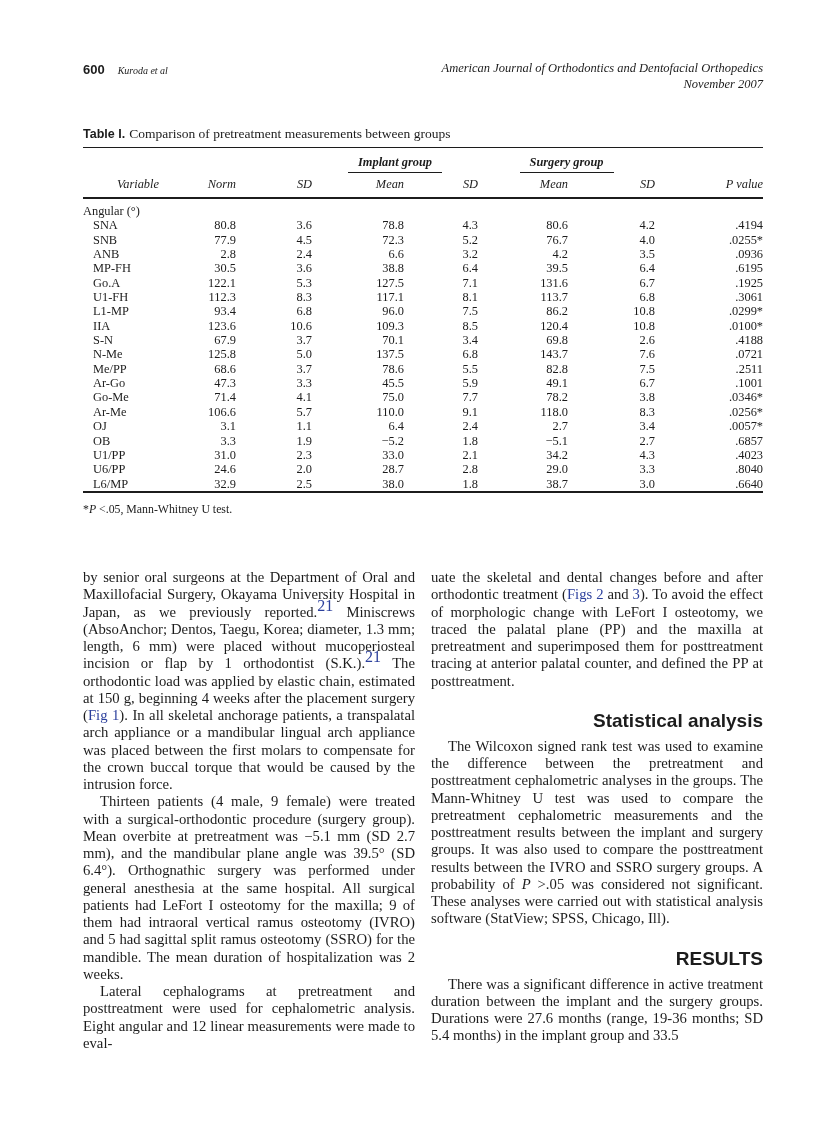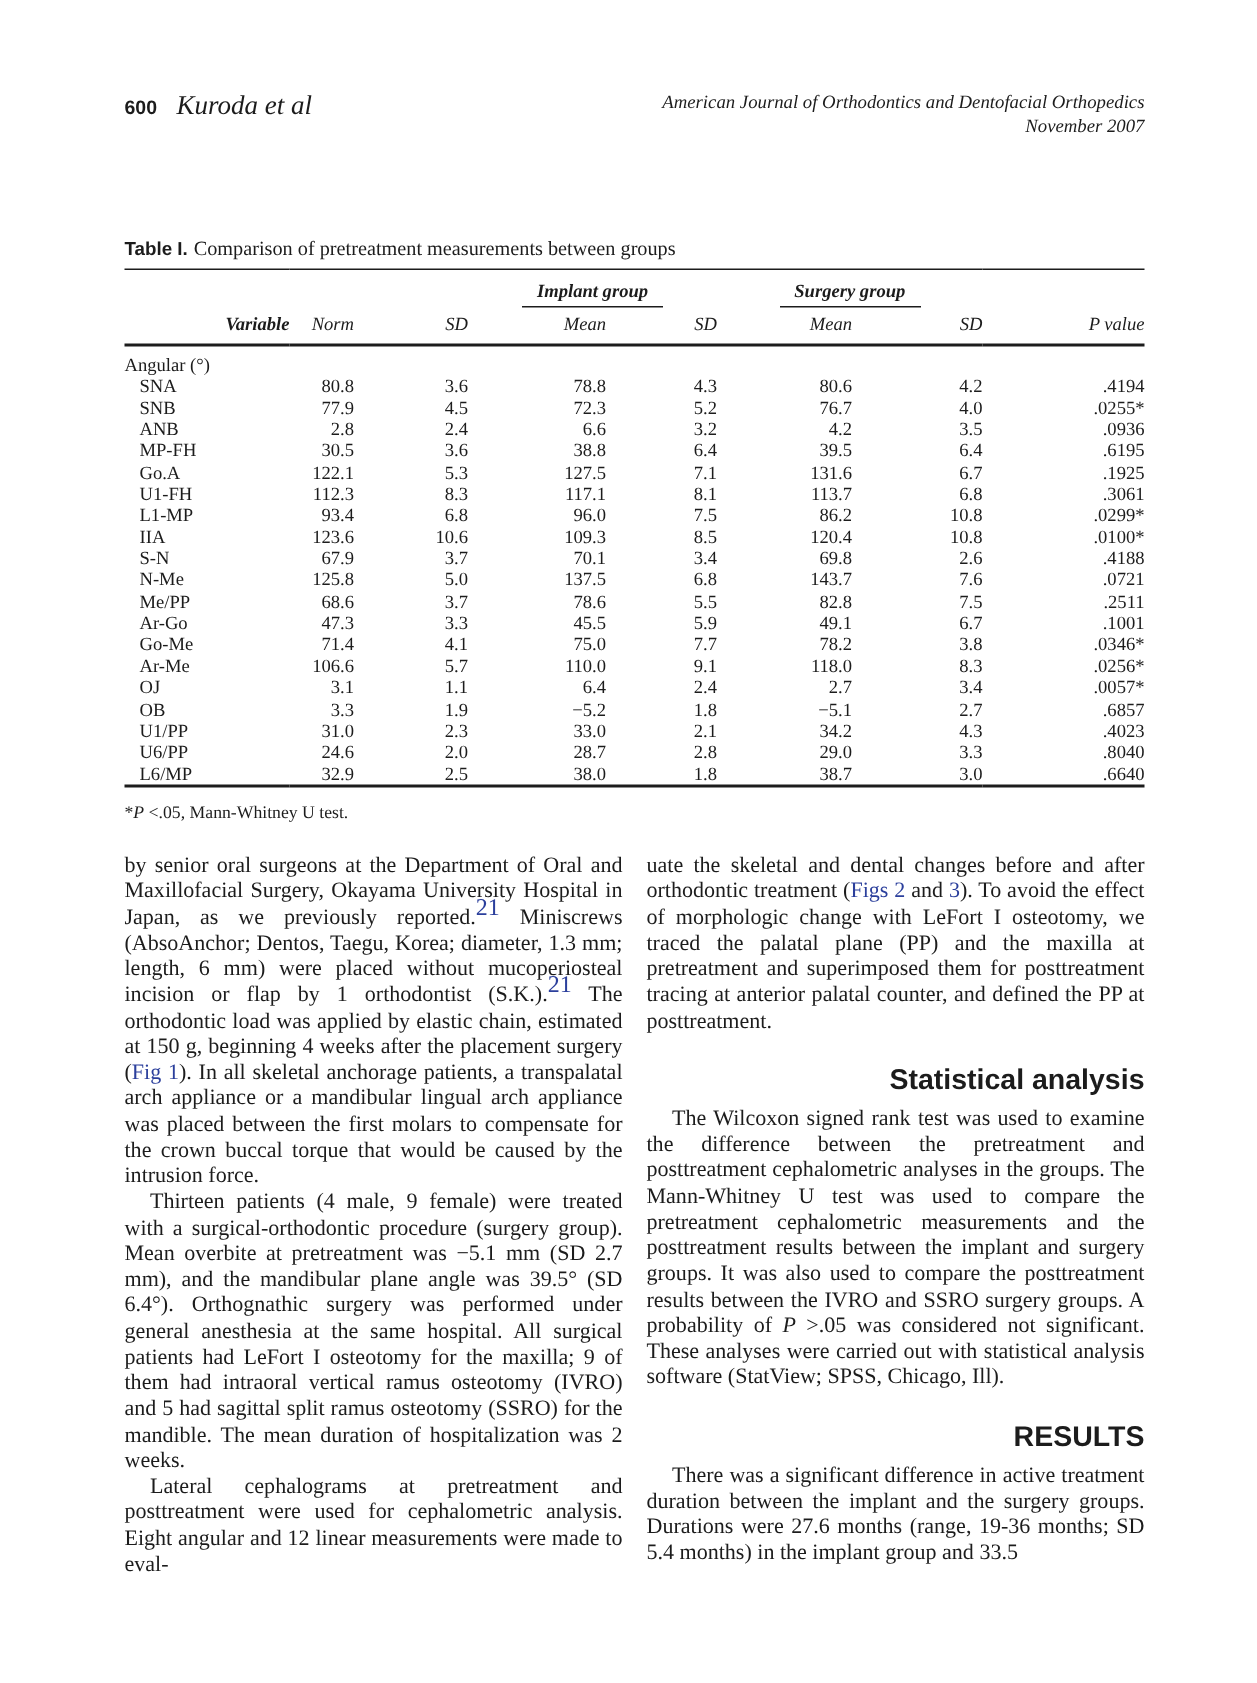--- a/index.html
+++ b/index.html
@@ -8,35 +8,35 @@
     width:838px; height:1122px; position:relative; margin:0 auto;
     background:#ffffff; color:#1c1c1c;
     font-family:"Liberation Serif", serif;
     overflow:hidden;
   }
 
   
   .header { position:absolute; left:83px; top:60px; width:680px;
             display:flex; justify-content:space-between; align-items:flex-start; }
   .pagenum { font-family:"Liberation Sans", sans-serif; font-weight:bold; font-size:13px; }
-  .authors { font-style:italic; font-size:18px; margin-left:9px; }
+  .authors { font-style:italic; font-size:10px; margin-left:9px; }
   .h-right { text-align:right; font-style:italic; font-size:12.5px; line-height:16px; }
 
   
-  .table-wrap { position:absolute; left:83px; top:126px; width:680px;margin-top:32px; }
+  .table-wrap { position:absolute; left:83px; top:126px; width:680px; }
   .table-title { font-size:13.5px; margin-bottom:5px; }
   .t-label { font-family:"Liberation Sans", sans-serif; font-weight:bold; font-size:12.5px; margin-right:4px; }
   table { width:680px; border-collapse:collapse; table-layout:fixed;
           font-size:12.4px; border-top:1.6px solid #1c1c1c; border-bottom:2px solid #1c1c1c; }
   thead th { font-weight:normal; font-style:italic; font-size:12.4px; }
   .group-row th { padding-top:7px; }
   .grp { text-align:center;font-weight:bold; }
   .group-label { display:inline-block; border-bottom:1.2px solid #1c1c1c; padding:0 10px 2px; }
   .col-row th { border-bottom:2px solid #1c1c1c; padding:3px 0 5px; }
-  .col-row .left { text-align:right;font-weight:bold; }
+  .col-row .left { text-align:center; }
   .col-row .num { text-align:right; }
   tbody td { line-height:14.35px; padding:0; }
   tbody tr:first-child td { padding-top:5px; }
   td.num-cell { text-align:right; }
   td.var-cell { padding-left:10px; }
   td.sec-label { padding-left:0; }
   .footnote { margin-top:9px; font-size:11.8px; }
 
   
   .body-text { position:absolute; left:83px; top:569px; width:680px;

